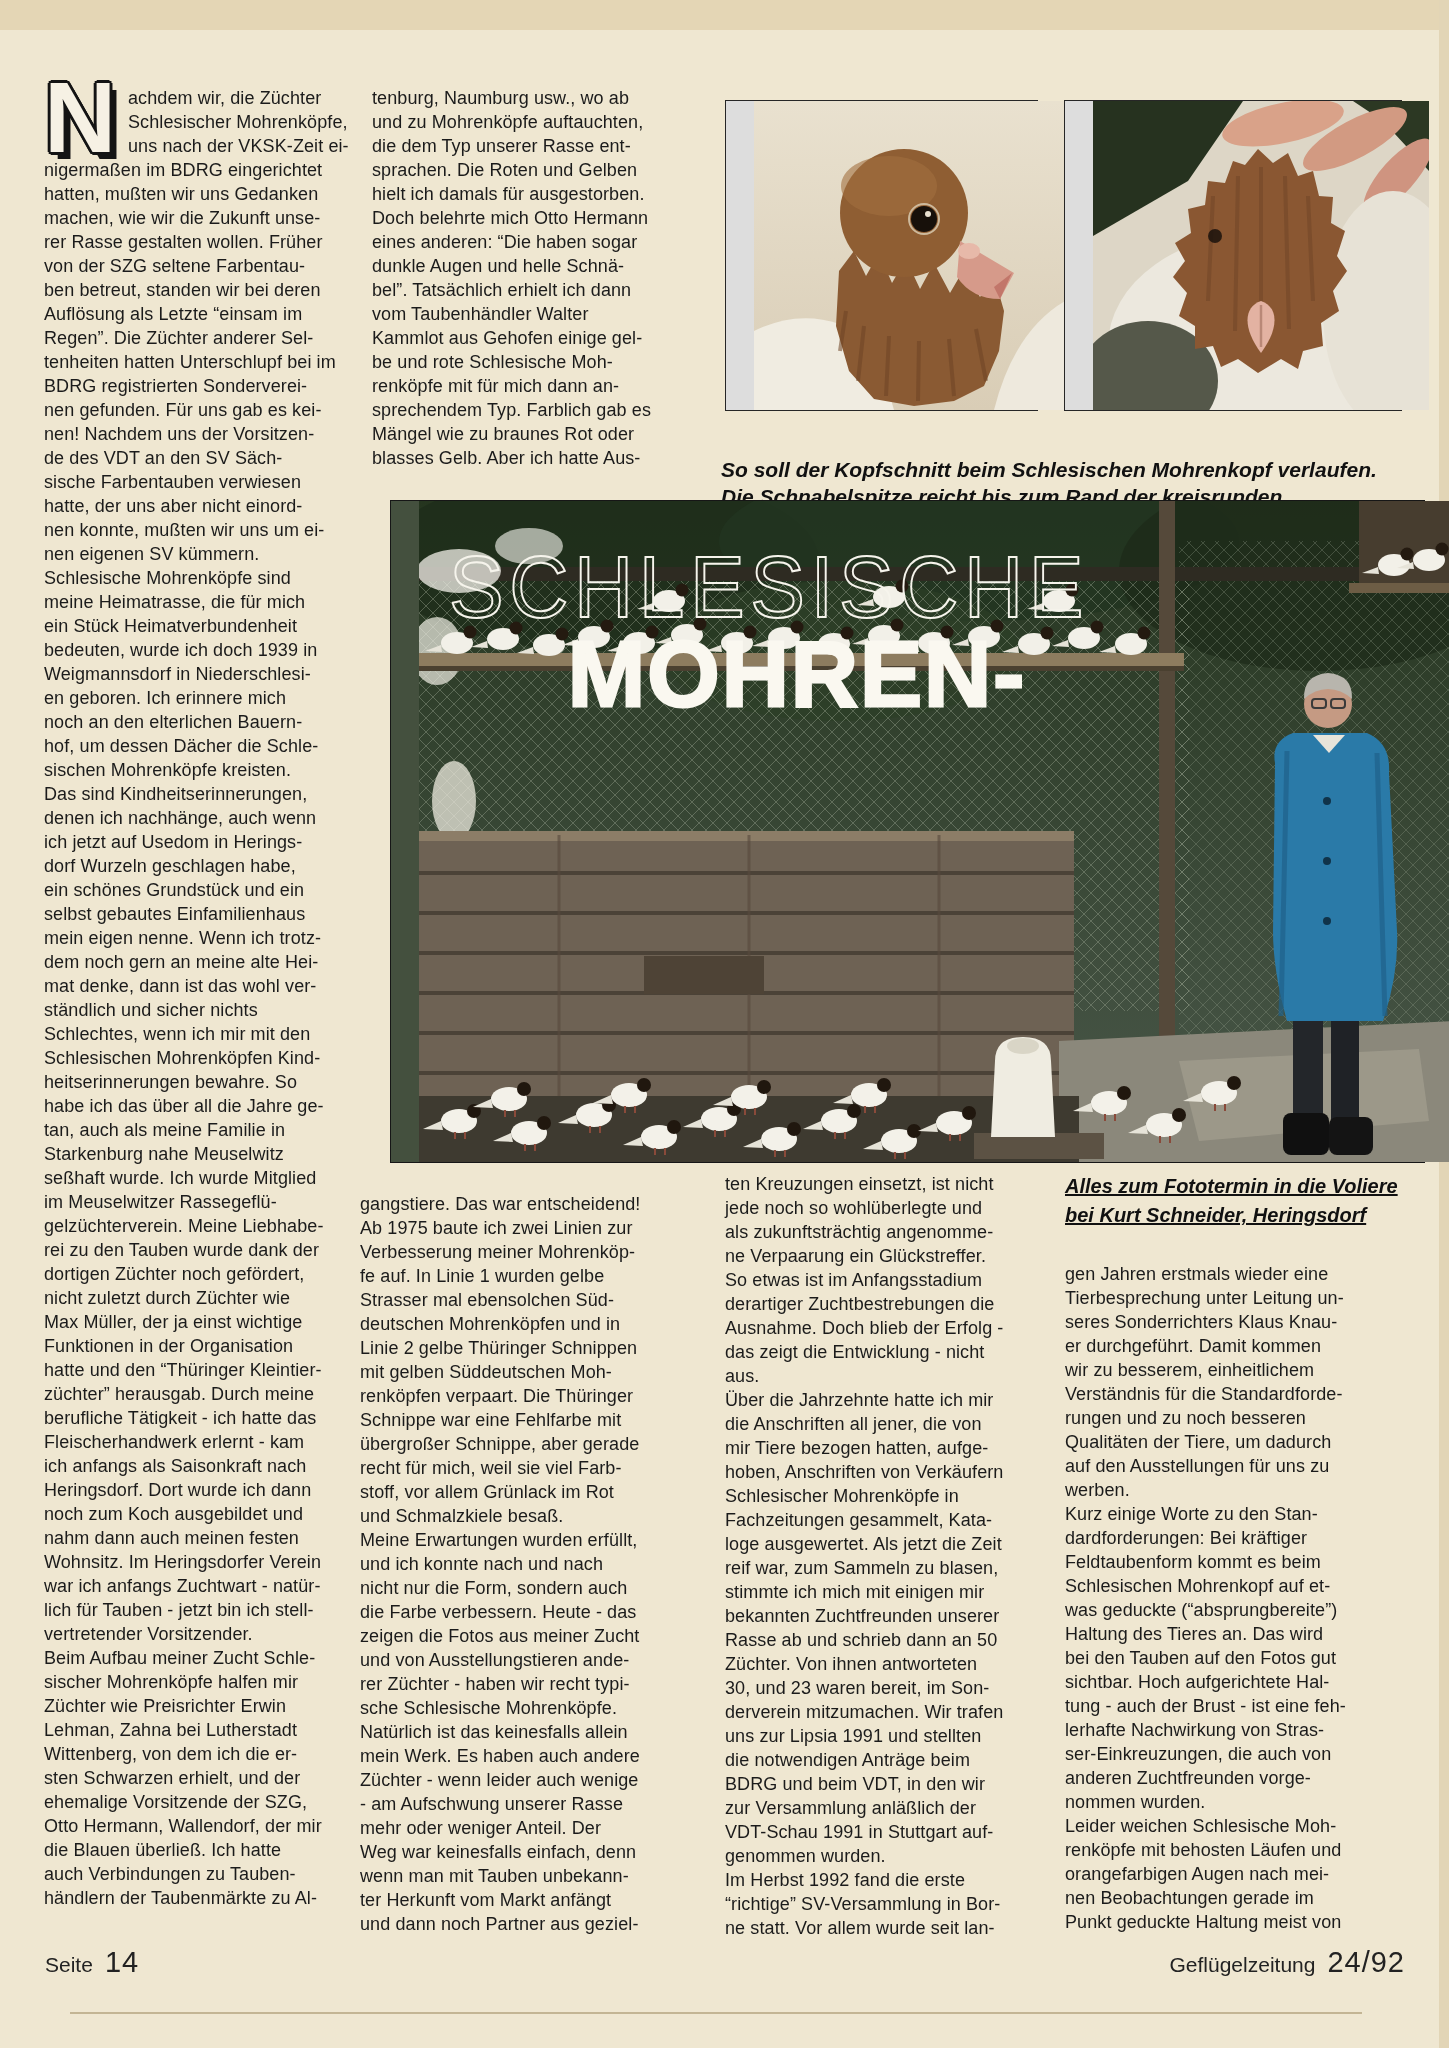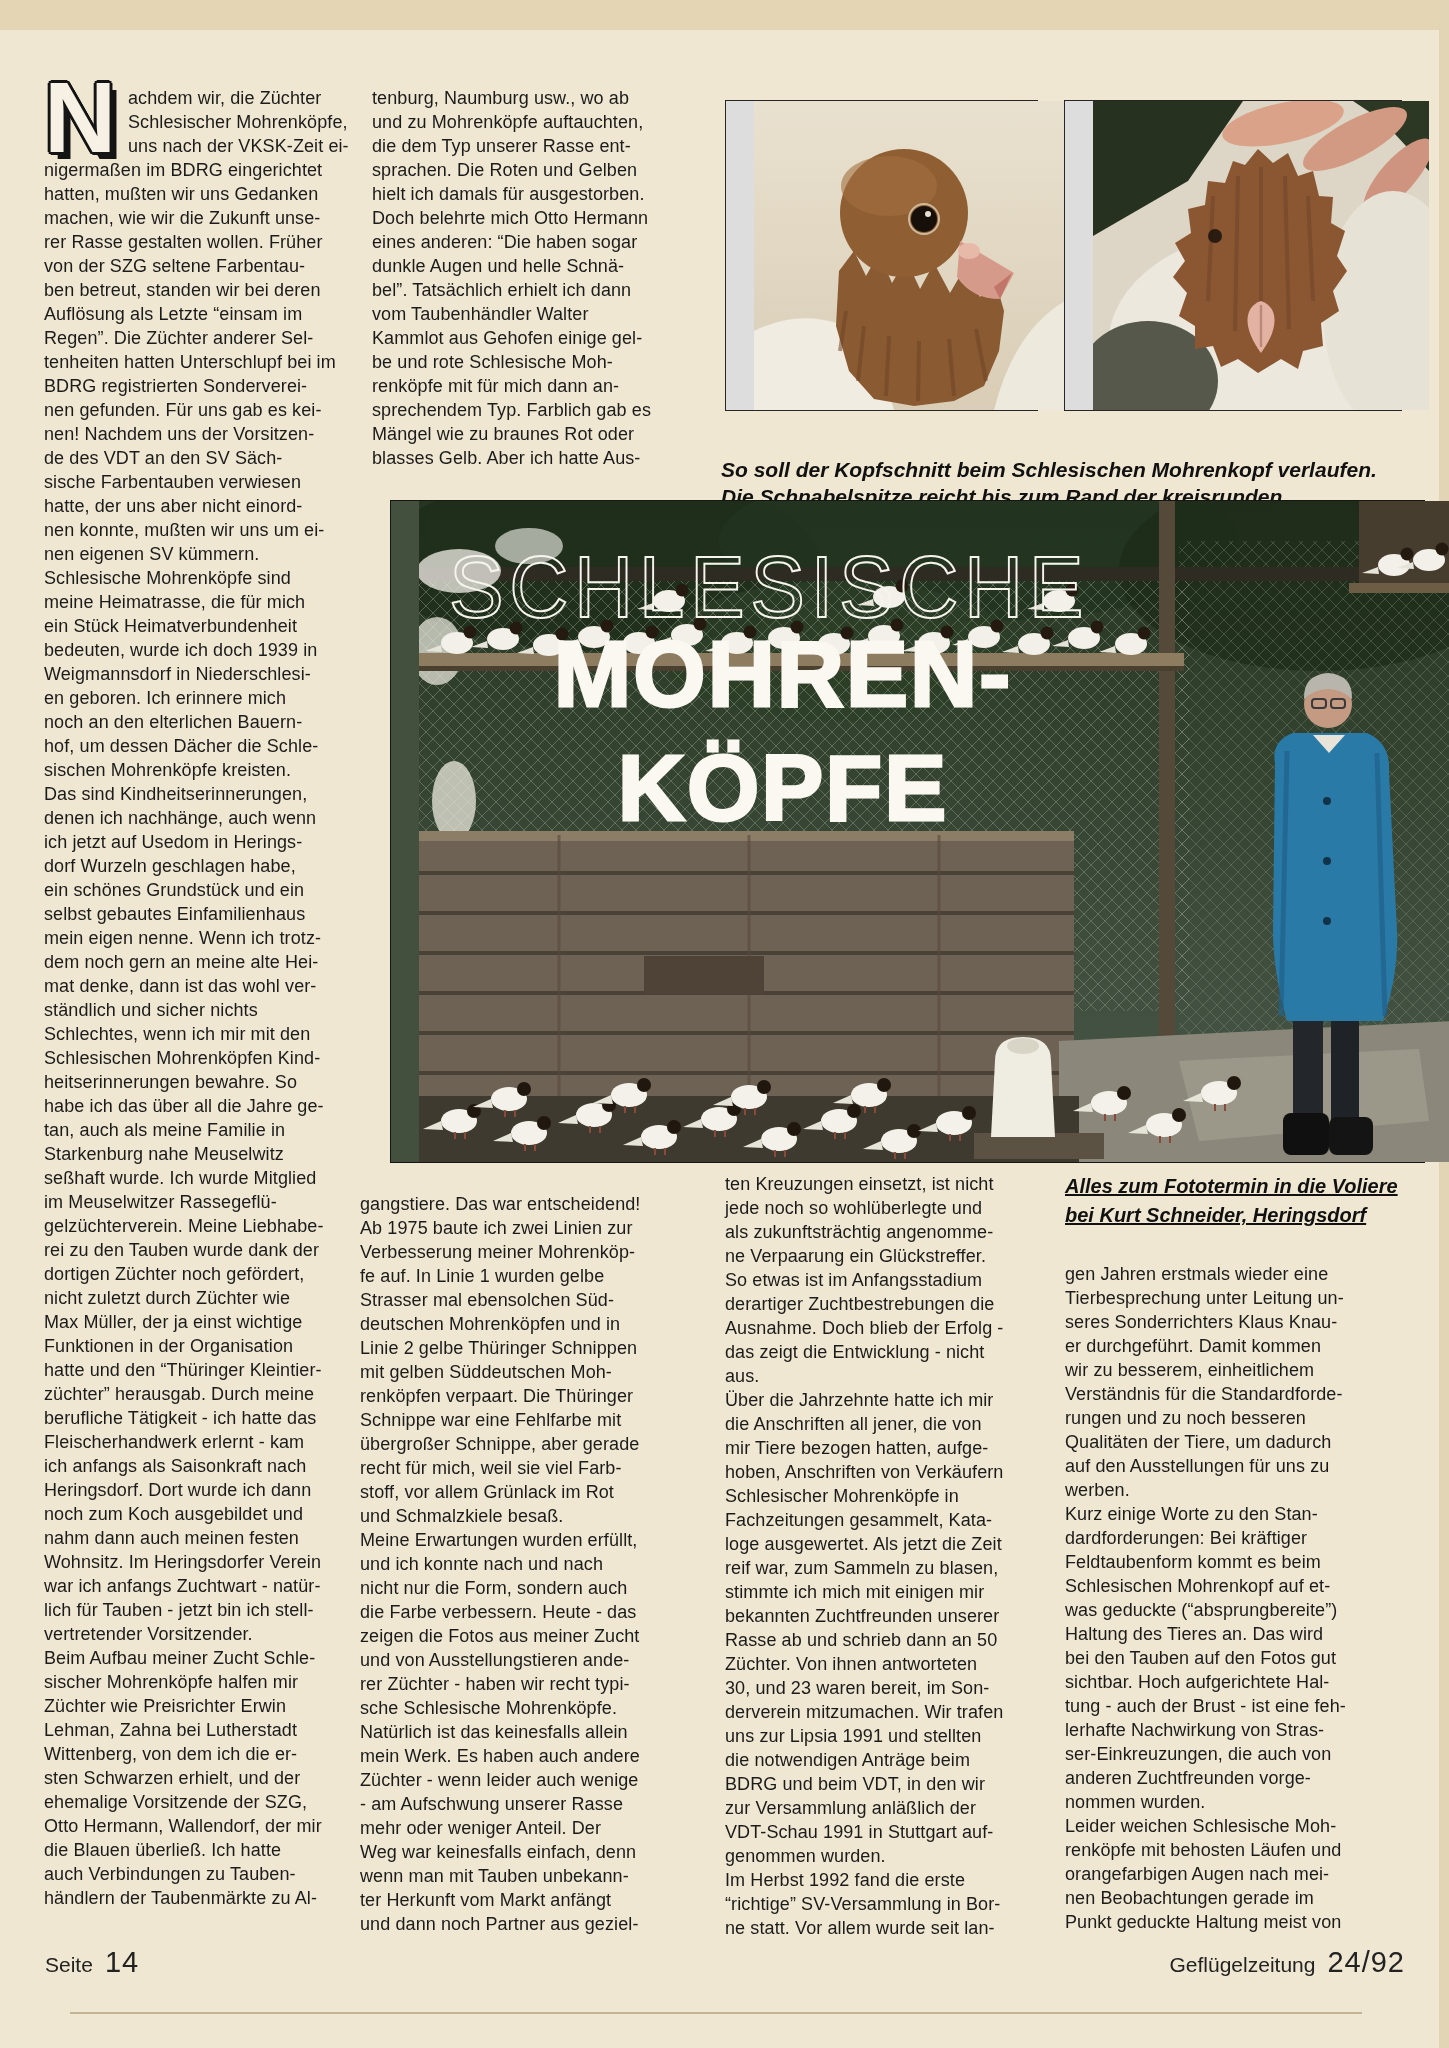--- a/index.html
+++ b/index.html
@@ -20,21 +20,21 @@
   .photo{position:absolute;border:1px solid #262626;background:#ddd;box-sizing:border-box;}
   .photo svg{display:block;}
 
   .headcap{position:absolute;left:721px;top:456px;width:684px;
        font-weight:bold;font-style:italic;font-size:21px;line-height:27px;color:#111;}
   .headcap .credit{text-align:right;}
 
   .bigphoto{position:absolute;left:390px;top:500px;width:1035px;height:663px;
        border:1px solid #161616;box-sizing:border-box;background:#44503e;}
   .title-thin{position:absolute;left:28px;top:34px;width:700px;height:104px;pointer-events:none;}
-  .title-bold{position:absolute;left:92px;width:600px;text-align:center;color:#faf8f0;
+  .title-bold{position:absolute;left:106px;width:600px;text-align:center;color:#faf8f0;
        font-weight:700;font-size:93px;line-height:98px;letter-spacing:2px;
        -webkit-text-stroke:3px #faf8f0;pointer-events:none;}
   .t2{top:124px;} .t3{top:238px;}
 
   .aviarycap{position:absolute;left:1065px;top:1172px;width:345px;white-space:pre;
        font-weight:bold;font-style:italic;font-size:20px;line-height:29px;color:#111;text-decoration:underline;}
 
   .footer{position:absolute;top:1946px;display:flex;align-items:baseline;gap:12px;color:#222;}
   .f-label{font-size:21px;} .f-num{font-size:29px;letter-spacing:1px;}
   .footer-left{left:45px;} .footer-right{right:44px;}
@@ -302,21 +302,20 @@
       <circle cx="909" cy="203" r="24" fill="#c59a83"></circle>
       <path d="M885,198 Q884,174 909,172 Q934,174 933,198 Q922,188 909,188 Q896,188 885,198 Z" fill="#b8b5ad"></path>
       <rect x="893" y="198" width="14" height="9" rx="3" fill="none" stroke="#3a3a3a" stroke-width="2"></rect>
       <rect x="912" y="198" width="14" height="9" rx="3" fill="none" stroke="#3a3a3a" stroke-width="2"></rect>
     </svg>
 
     <svg class="title-thin" viewBox="0 0 700 104">
       <text x="350" y="82" text-anchor="middle" font-family="Liberation Sans, sans-serif" font-size="88" letter-spacing="6" textLength="640" lengthAdjust="spacingAndGlyphs" fill="none" stroke="#f6f4ec" stroke-width="2">SCHLESISCHE</text>
     </svg>
     <div class="title-bold t2">MOHREN-</div>
-    <div class="title-bold t3">KÖPFE</div>
   </figure>
 
   <div class="col" style="left:360px;top:1192px;width:322px;">gangstiere. Das war entscheidend!
 Ab 1975 baute ich zwei Linien zur
 Verbesserung meiner Mohrenköp-
 fe auf. In Linie 1 wurden gelbe
 Strasser mal ebensolchen Süd-
 deutschen Mohrenköpfen und in
 Linie 2 gelbe Thüringer Schnippen
 mit gelben Süddeutschen Moh-

